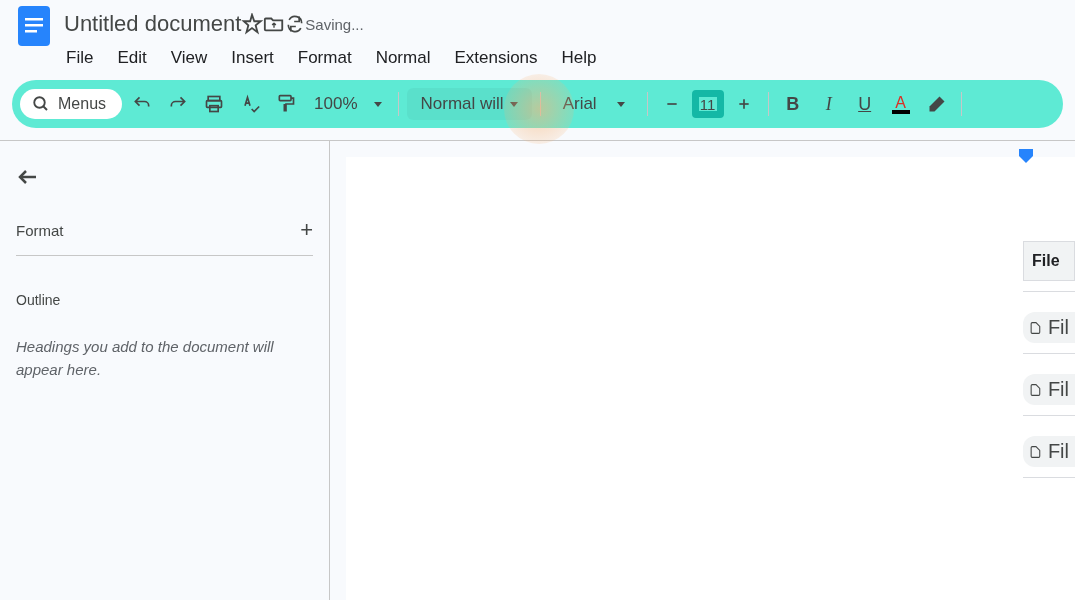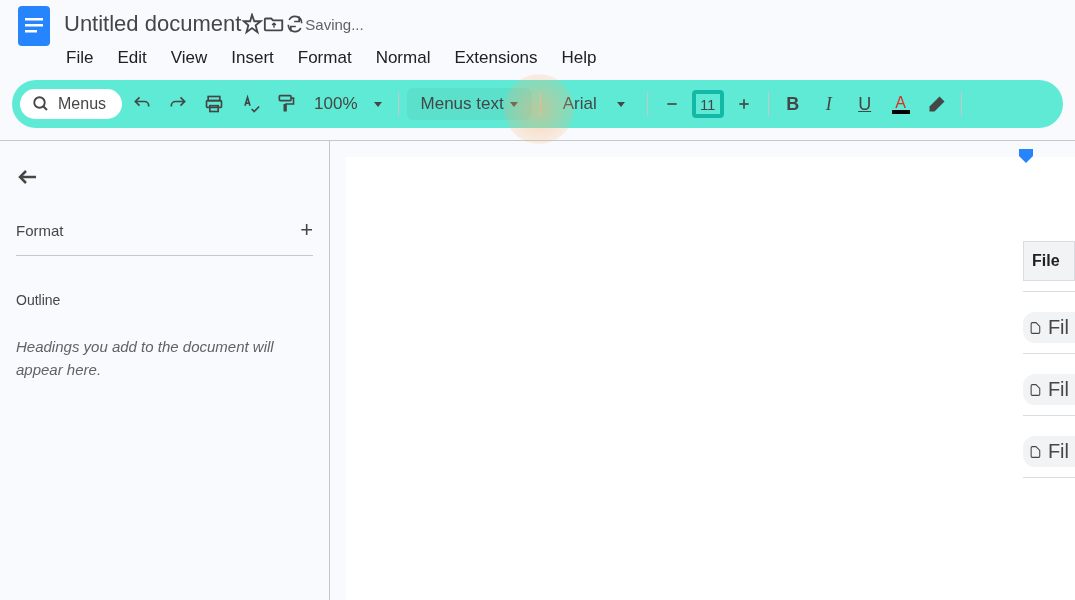--- a/index.html
+++ b/index.html
@@ -126,21 +126,21 @@
       padding: 6px 14px;
       font-size: 17px;
       color: #444746;
       cursor: pointer;
       min-width: 90px;
       justify-content: space-between;
     }
     .font-size-input {
       width: 32px;
       height: 28px;
-      border: 4px solid #14b8a6;
+      border: 7px solid #14b8a6;
       border-radius: 4px;
       text-align: center;
       font-size: 15px;
       color: #444746;
       background: transparent;
     }
     .highlight-circle {
       position: absolute;
       width: 70px;
       height: 70px;
@@ -339,21 +339,21 @@
       <rect x="4" y="2" width="14" height="6" rx="1"></rect>
       <path d="M18 5h3v7h-9v8h-2v-8"></path>
     </svg>
   </div>
   <div class="zoom-display">
     <span>100%</span>
     <span class="chevron-down"></span>
   </div>
   <div class="toolbar-divider"></div>
   <div class="styles-dropdown">
-    <span>Menus text</span>
+    <span>Normal will</span>
     <span class="chevron-down"></span>
   </div>
   <div class="toolbar-divider"></div>
   <div class="font-dropdown">
     <span>Arial</span>
     <span class="chevron-down"></span>
   </div>
   <div class="toolbar-divider"></div>
   <div class="toolbar-btn">
     <svg width="16" height="16" viewBox="0 0 24 24" stroke="#444746" stroke-width="2.5">

